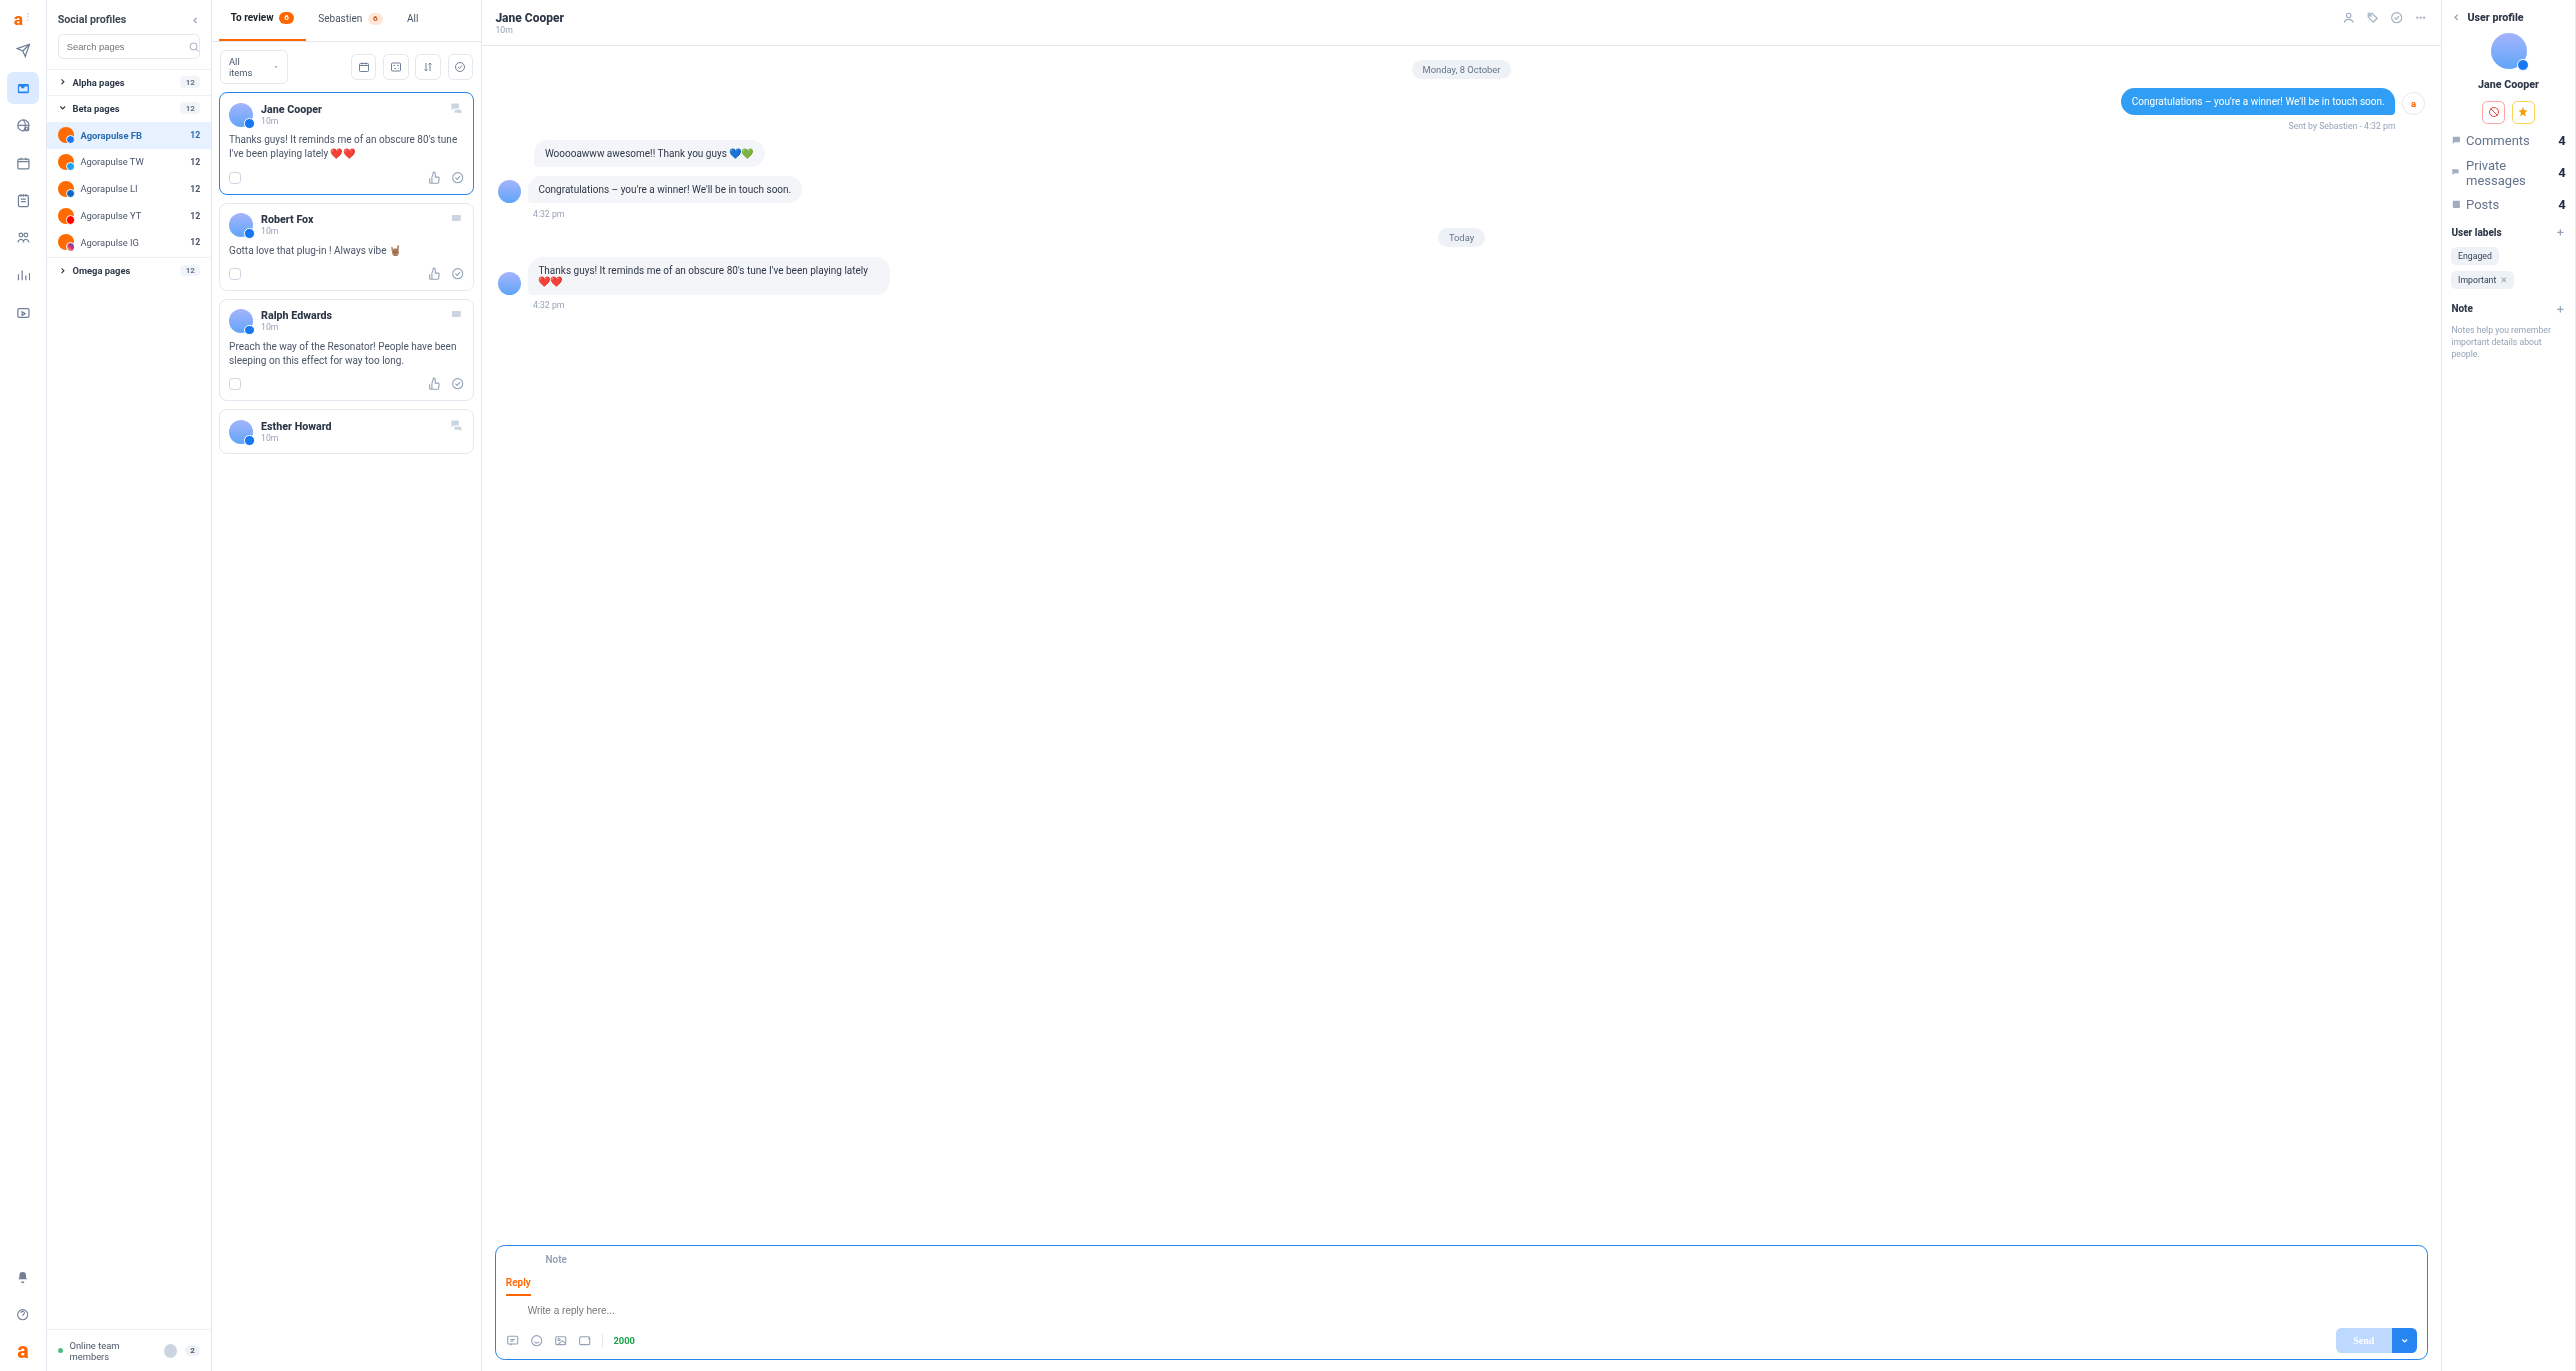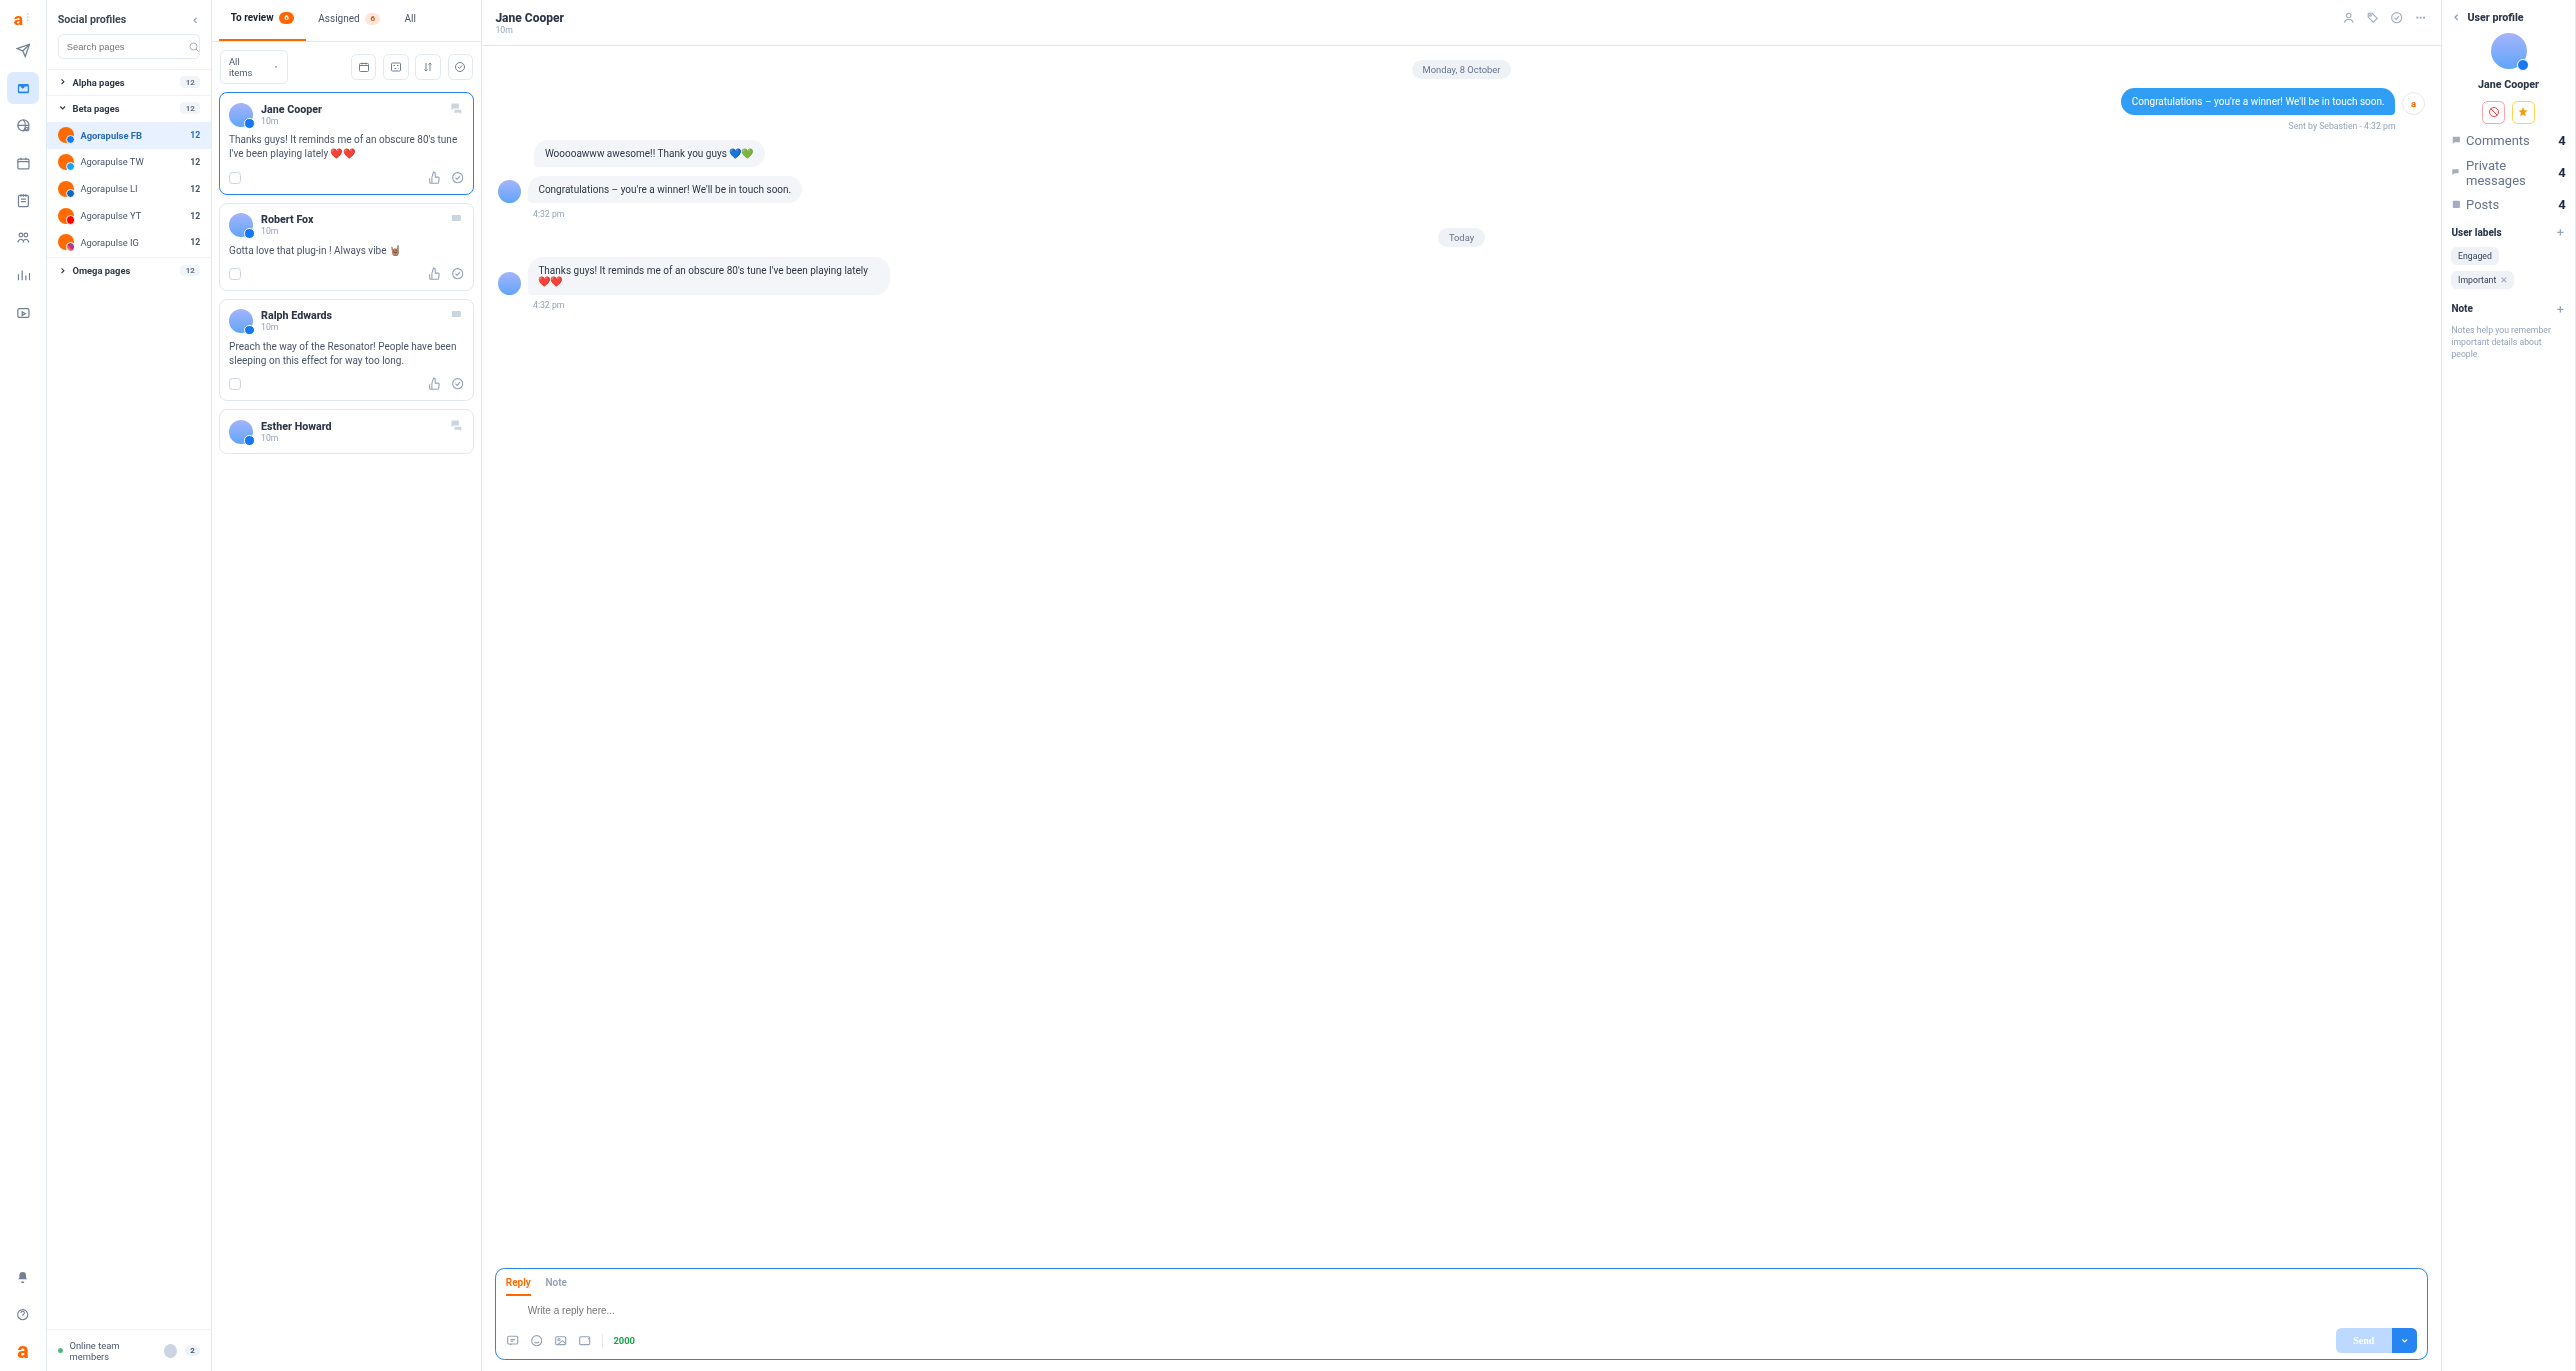--- a/index.html
+++ b/index.html
@@ -94,21 +94,21 @@
 .bubble.sent { background:#2f9ef4; color:#fff; border-bottom-right-radius:4px; }
 .bubble.recv { background:#f3f5f9; color:#2d3748; border-bottom-left-radius:4px; }
 .meta-right { align-self:flex-end; color:#94a3b8; font-size:8.7px; margin-right:29.5px; margin-top:-4px; }
 .meta-left { align-self:flex-start; color:#94a3b8; font-size:8.7px; margin-left:35px; margin-top:-4px; }
 .bubble-av { width:23px; height:23px; border-radius:50%; background:linear-gradient(#a5b4fc,#60a5fa); position:relative; }
 .agent-av { width:23px; height:23px; border-radius:50%; background:#fff; border:0.7px solid #e2e8f0; display:flex; align-items:center; justify-content:center; color:#ff6600; font-weight:800; }
 
 .composer { border:1.3px solid #2685f1; border-radius:9.4px; margin:6.7px 13.4px 10.7px; padding:8px 9.4px 6.7px; }
 .comp-tabs { display:flex; gap:14.8px; }
 .comp-tab { font-weight:600; color:#94a3b8; padding-bottom:5.4px; cursor:pointer; font-size:10px; }
-.comp-tab.active { color:#ff6600; border-bottom:2px solid #ff6600; }
+.comp-tab.active { color:#ff6600; border-bottom:2px solid #ff6600;margin-top:23px; }
 .comp-body { margin-top:9.4px;margin-left:22px; }
 .comp-body input { width:100%; border:none; outline:none; font-size:10px; color:#94a3b8; }
 .comp-foot { display:flex; align-items:center; justify-content:space-between; margin-top:12px; }
 .comp-left { display:flex; align-items:center; gap:10.7px; color:#94a3b8; }
 .divider-v { width:0.7px; height:13.4px; background:#e2e8f0; }
 .char-count { color:#16a34a; font-weight:700; }
 .comp-right { display:flex; }
 .btn-send { background:#bdd9ff; color:#fff; border:none; padding:6.7px 17.4px; font-weight:700; border-top-left-radius:5.4px; border-bottom-left-radius:5.4px; cursor:pointer; font-size:10px;font-family:Liberation Serif, serif; }
 .btn-send-dd { background:#2685f1; color:#fff; border:none; padding:6.7px 8px; border-top-right-radius:5.4px; border-bottom-right-radius:5.4px; cursor:pointer; }
 
@@ -306,21 +306,21 @@
 
     <div class="main-split">
 
       <div class="list-col">
         <div class="tabs">
           <div class="tab active">
             <span>To review</span>
             <span class="count-o">6</span>
           </div>
           <div class="tab">
-            <span>Assigned</span>
+            <span>Sebastien</span>
             <span class="count-p">6</span>
           </div>
           <div class="tab">
             <span>All</span>
           </div>
         </div>
 
         <div class="filters">
           <div class="dropdown">
             <span>All items</span>

